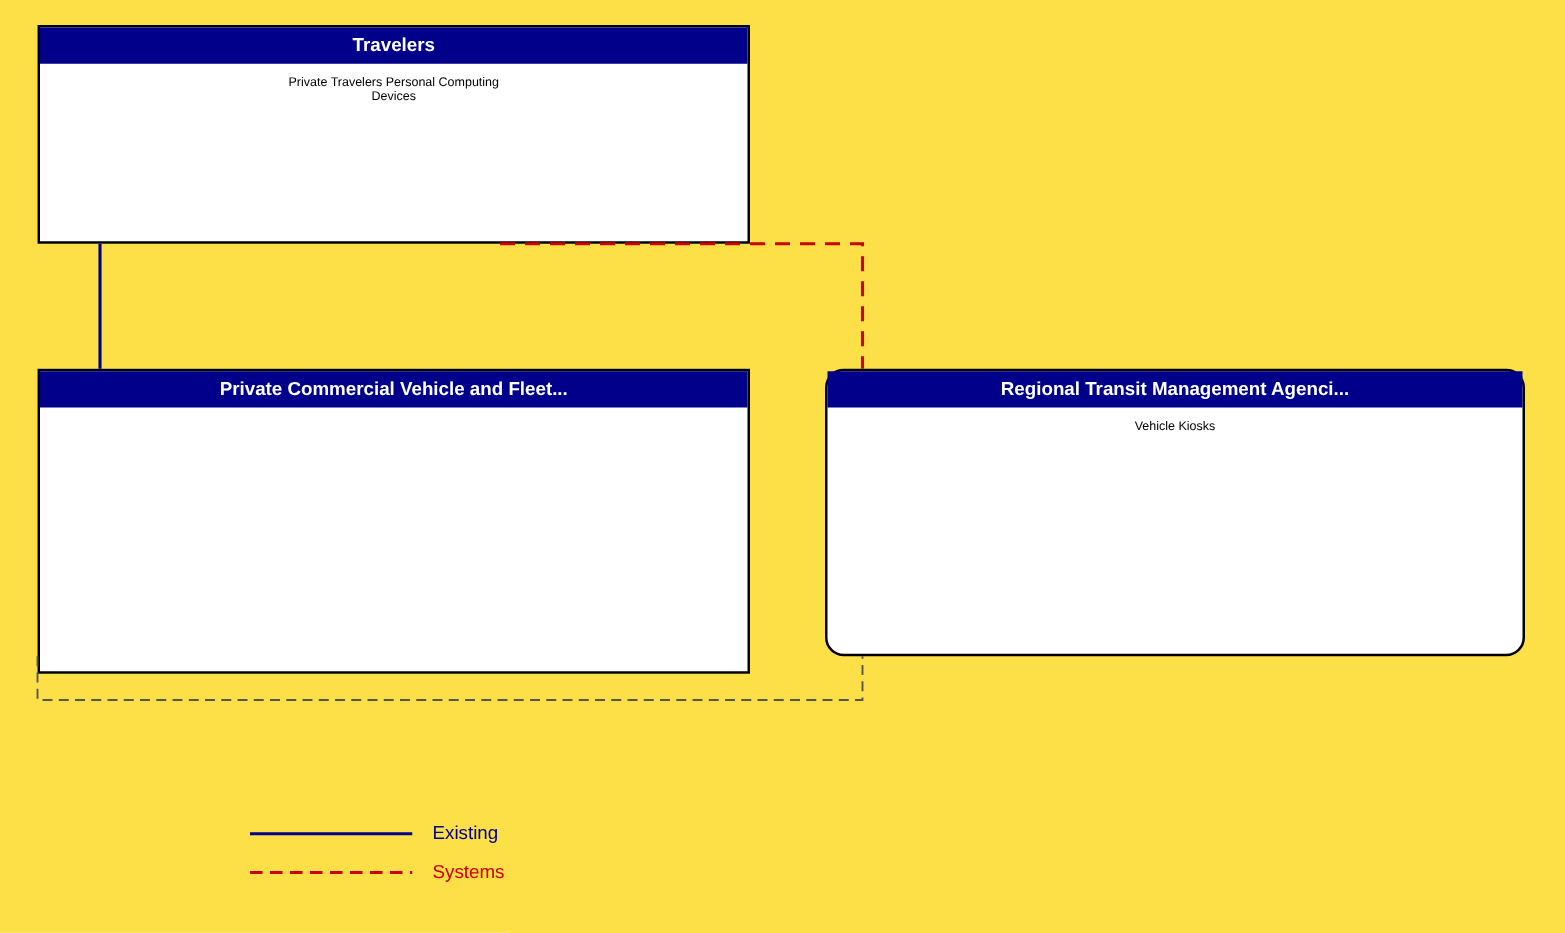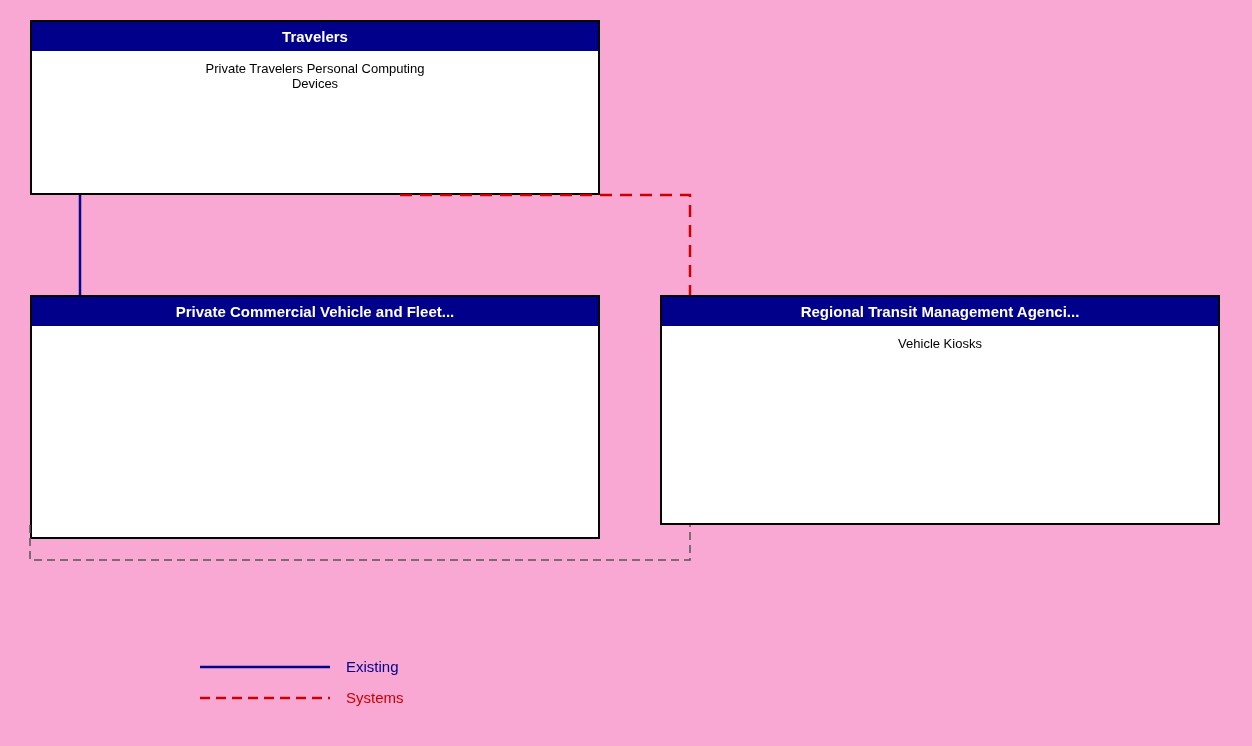--- a/index.html
+++ b/index.html
@@ -8,39 +8,39 @@
       font-family: Arial, sans-serif;
       width: 1252px;
       height: 746px;
       overflow: hidden;
       position: relative;
     }
     .diagram-container {
       position: relative;
       width: 1252px;
       height: 746px;
-      background: #f9a8d4;
+      background: #fde047;
     }
 
     
     .node-box {
       position: absolute;
       border: 2px solid #000;
       background: #fff;
     }
     .node-header {
       background: #00008B;
       color: #fff;
       font-weight: bold;
       font-size: 15px;
       text-align: center;
       padding: 6px 8px;
     }
     .node-body {
-      font-size: 13px;
+      font-size: 10px;
       text-align: center;
       padding: 10px 8px;
       color: #000;
     }
 
     
     #travelers-box {
       left: 30px;
       top: 20px;
       width: 570px;
@@ -54,20 +54,21 @@
       width: 570px;
       height: 244px;
     }
 
     
     #rtm-box {
       left: 660px;
       top: 295px;
       width: 560px;
       height: 230px;
+      border-radius: 15px;
     }
 
     
     .connections-svg {
       position: absolute;
       top: 0;
       left: 0;
       width: 1252px;
       height: 746px;
       pointer-events: none;

